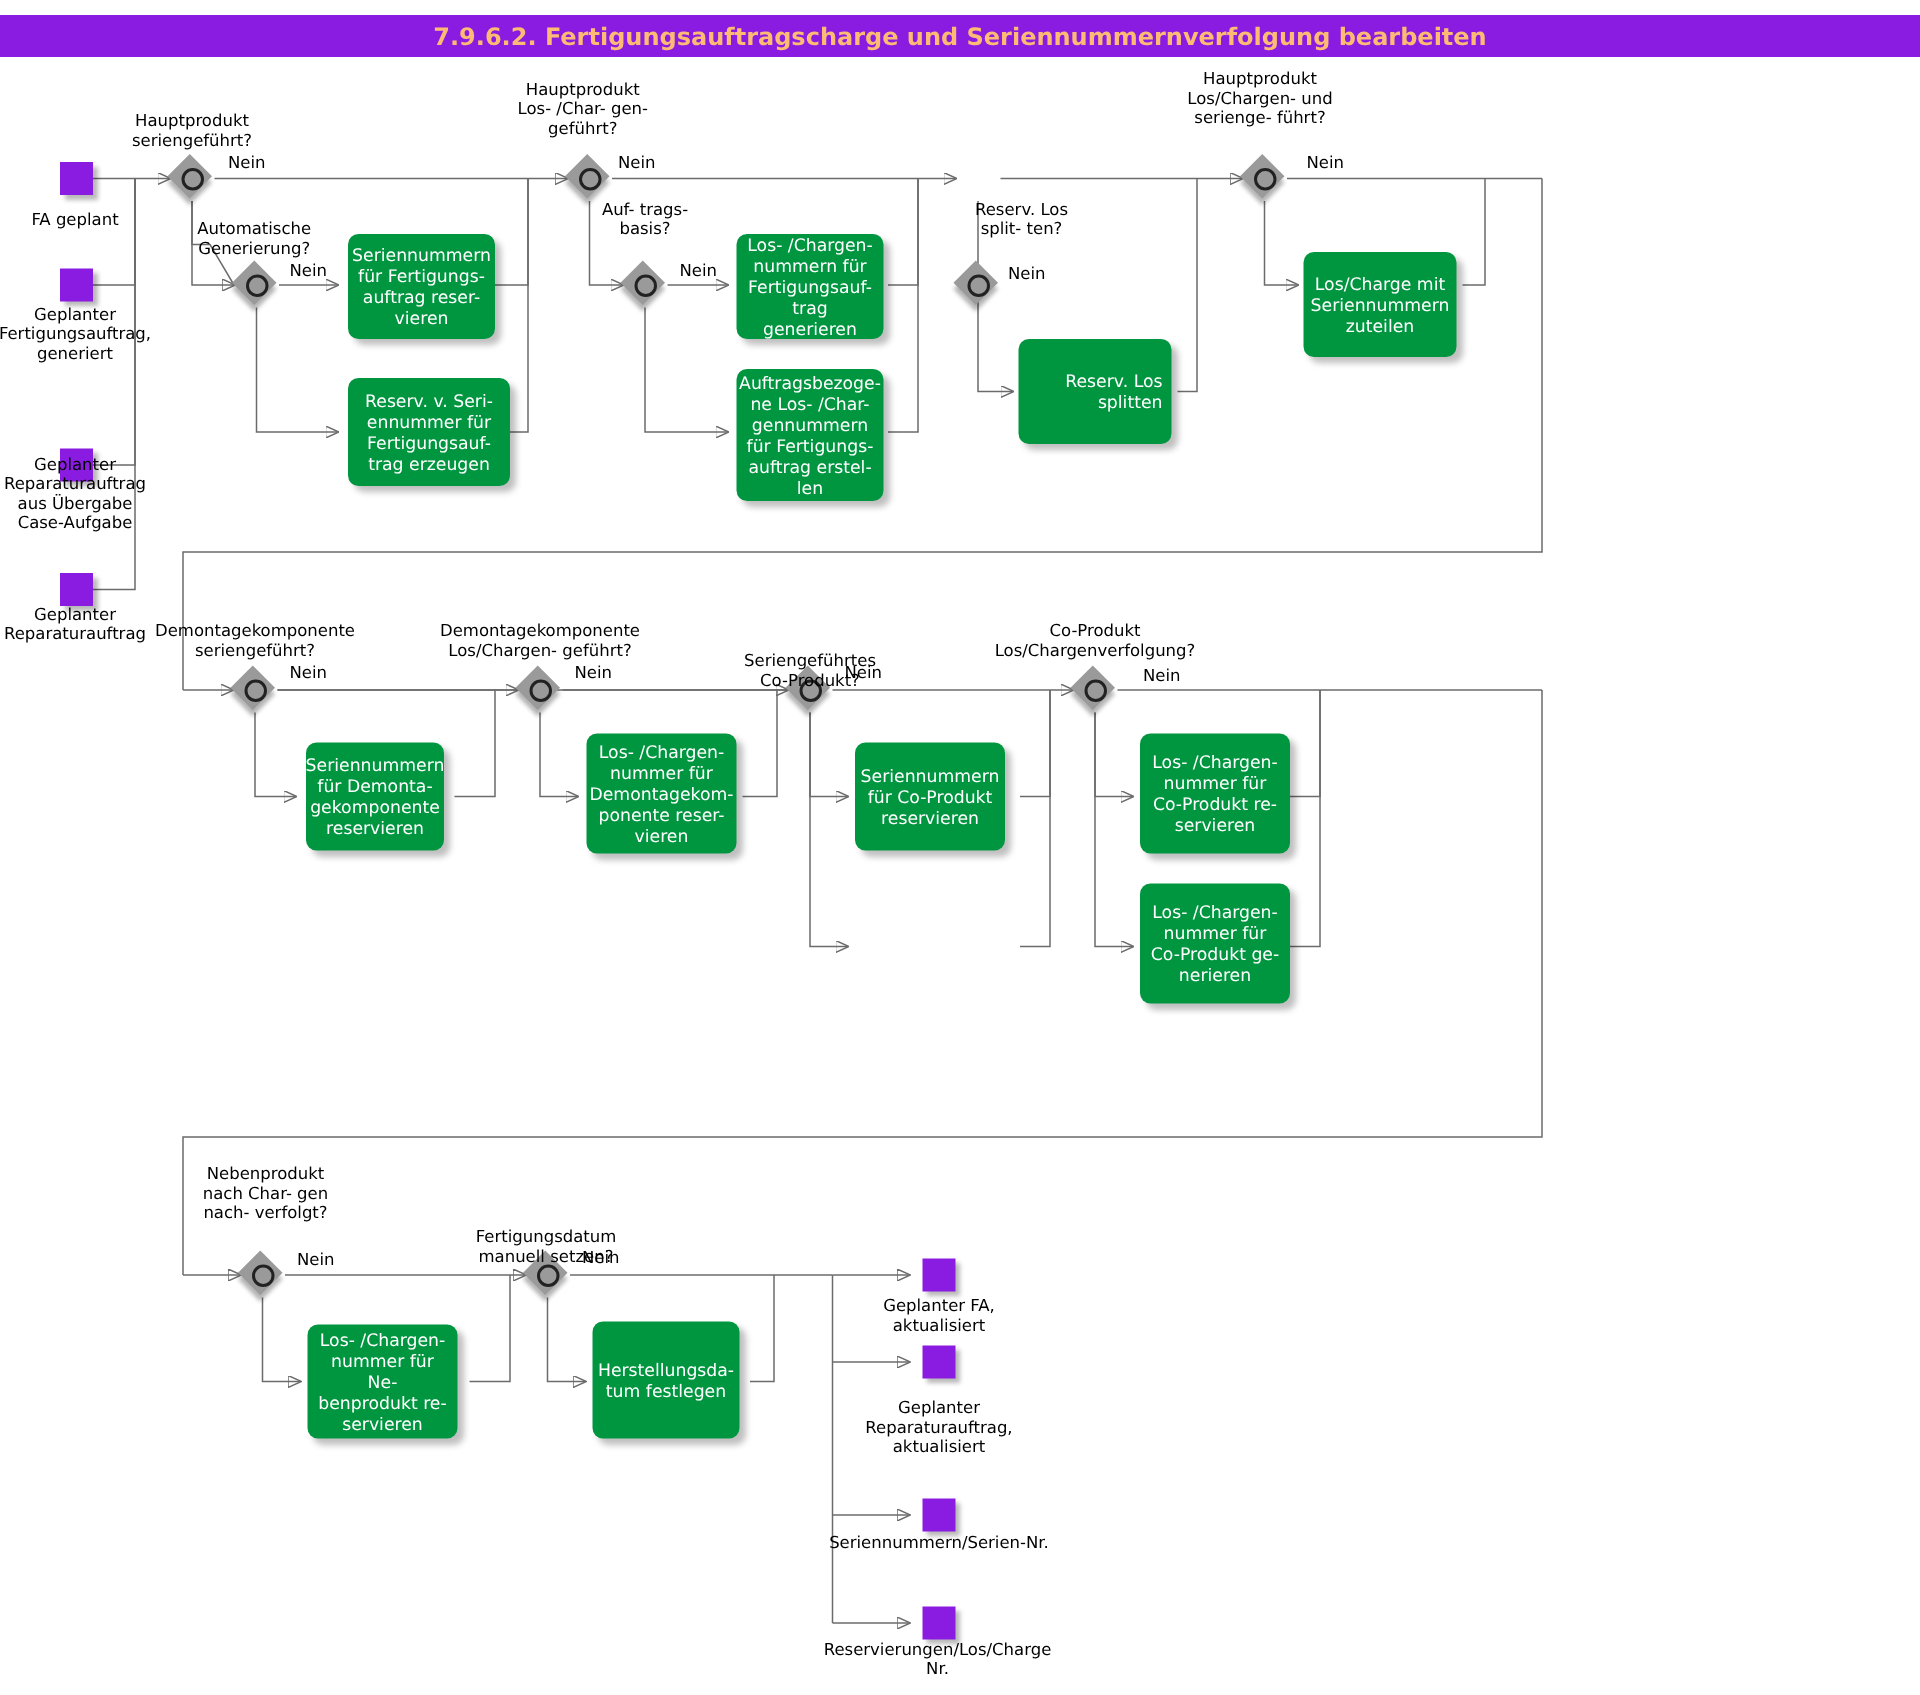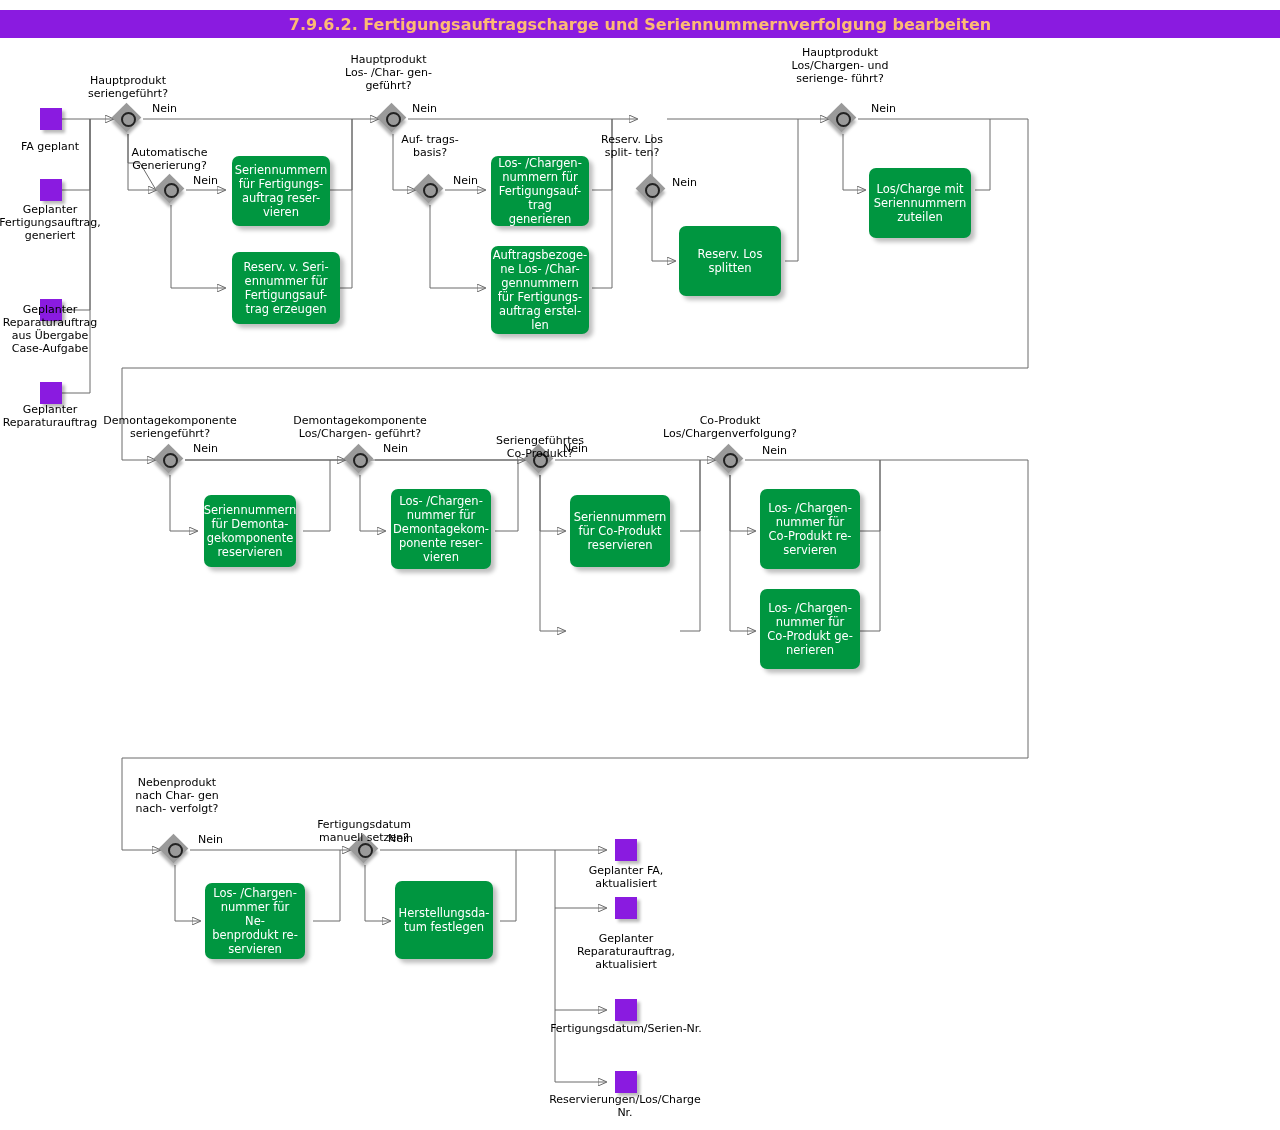--- a/index.html
+++ b/index.html
@@ -191,35 +191,35 @@
     <div class="dia"></div>
     <div class="ring"></div>
   </div>
   <div class="gate-label" style="left:399px;top:133px;width:62px;">Auf- trags- basis?</div>
   <div class="edge-label" style="left:453px;top:174px;">Nein</div>
 
   <div class="gate" style="left:637px;top:175px;">
     <div class="dia"></div>
     <div class="ring"></div>
   </div>
-  <div class="gate-label" style="left:592px;top:133px;width:80px;">Reserv. Los split- ten?</div>
+  <div class="gate-label" style="left:612px;top:133px;width:80px;padding-left:29px;">Reserv. Los split- ten?</div>
   <div class="edge-label" style="left:672px;top:176px;">Nein</div>
 
   <div class="gate" style="left:828px;top:104px;">
     <div class="dia"></div>
     <div class="ring"></div>
   </div>
   <div class="gate-label" style="left:790px;top:46px;width:100px;">Hauptprodukt Los/Chargen- und serienge- führt?</div>
   <div class="edge-label" style="left:871px;top:102px;">Nein</div>
 
   <div class="task" style="left:232px;top:156px;width:98px;height:70px;">Seriennummern für Fertigungs- auftrag reser- vieren</div>
   <div class="task" style="left:232px;top:252px;width:108px;height:72px;">Reserv. v. Seri- ennummer für Fertigungsauf- trag erzeugen</div>
   <div class="task" style="left:491px;top:156px;width:98px;height:70px;">Los- /Chargen- nummern  für Fertigungsauf- trag  generieren</div>
   <div class="task" style="left:491px;top:246px;width:98px;height:88px;">Auftragsbezoge- ne  Los- /Char- gennummern für  Fertigungs- auftrag  erstel- len</div>
-  <div class="task" style="left:679px;top:226px;width:102px;height:70px;">Reserv. Los splitten</div>
+  <div class="task" style="left:679px;top:226px;width:102px;height:70px;text-align:right;">Reserv. Los splitten</div>
   <div class="task" style="left:869px;top:156px;width:102px;height:70px;margin-top:12px;">Los/Charge mit Seriennummern zuteilen</div>
 
   <div class="gate" style="left:155px;top:445px;">
     <div class="dia"></div>
     <div class="ring"></div>
   </div>
   <div class="gate-label" style="left:95px;top:414px;width:150px;">Demontagekomponente seriengeführt?</div>
   <div class="edge-label" style="left:193px;top:442px;">Nein</div>
 
   <div class="gate" style="left:345px;top:445px;">
@@ -266,18 +266,18 @@
   <div class="task" style="left:205px;top:883px;width:100px;height:76px;">Los- /Chargen- nummer  für Ne- benprodukt  re- servieren</div>
   <div class="task" style="left:395px;top:881px;width:98px;height:78px;">Herstellungsda- tum festlegen</div>
 
   <div class="event" style="left:615px;top:839px;"></div>
   <div class="evt-label" style="left:578px;top:864px;width:96px;">Geplanter FA, aktualisiert</div>
 
   <div class="event" style="left:615px;top:897px;"></div>
   <div class="evt-label" style="left:570px;top:932px;width:112px;">Geplanter Reparaturauftrag, aktualisiert</div>
 
   <div class="event" style="left:615px;top:999px;"></div>
-  <div class="evt-label" style="left:548px;top:1022px;width:156px;">Fertigungsdatum/Serien-Nr.</div>
+  <div class="evt-label" style="left:548px;top:1022px;width:156px;">Seriennummern/Serien-Nr.</div>
 
   <div class="event" style="left:615px;top:1071px;"></div>
   <div class="evt-label" style="left:540px;top:1093px;width:170px;">Reservierungen/Los/Charge Nr.</div>
 
 </div>
 
 </body></html>

